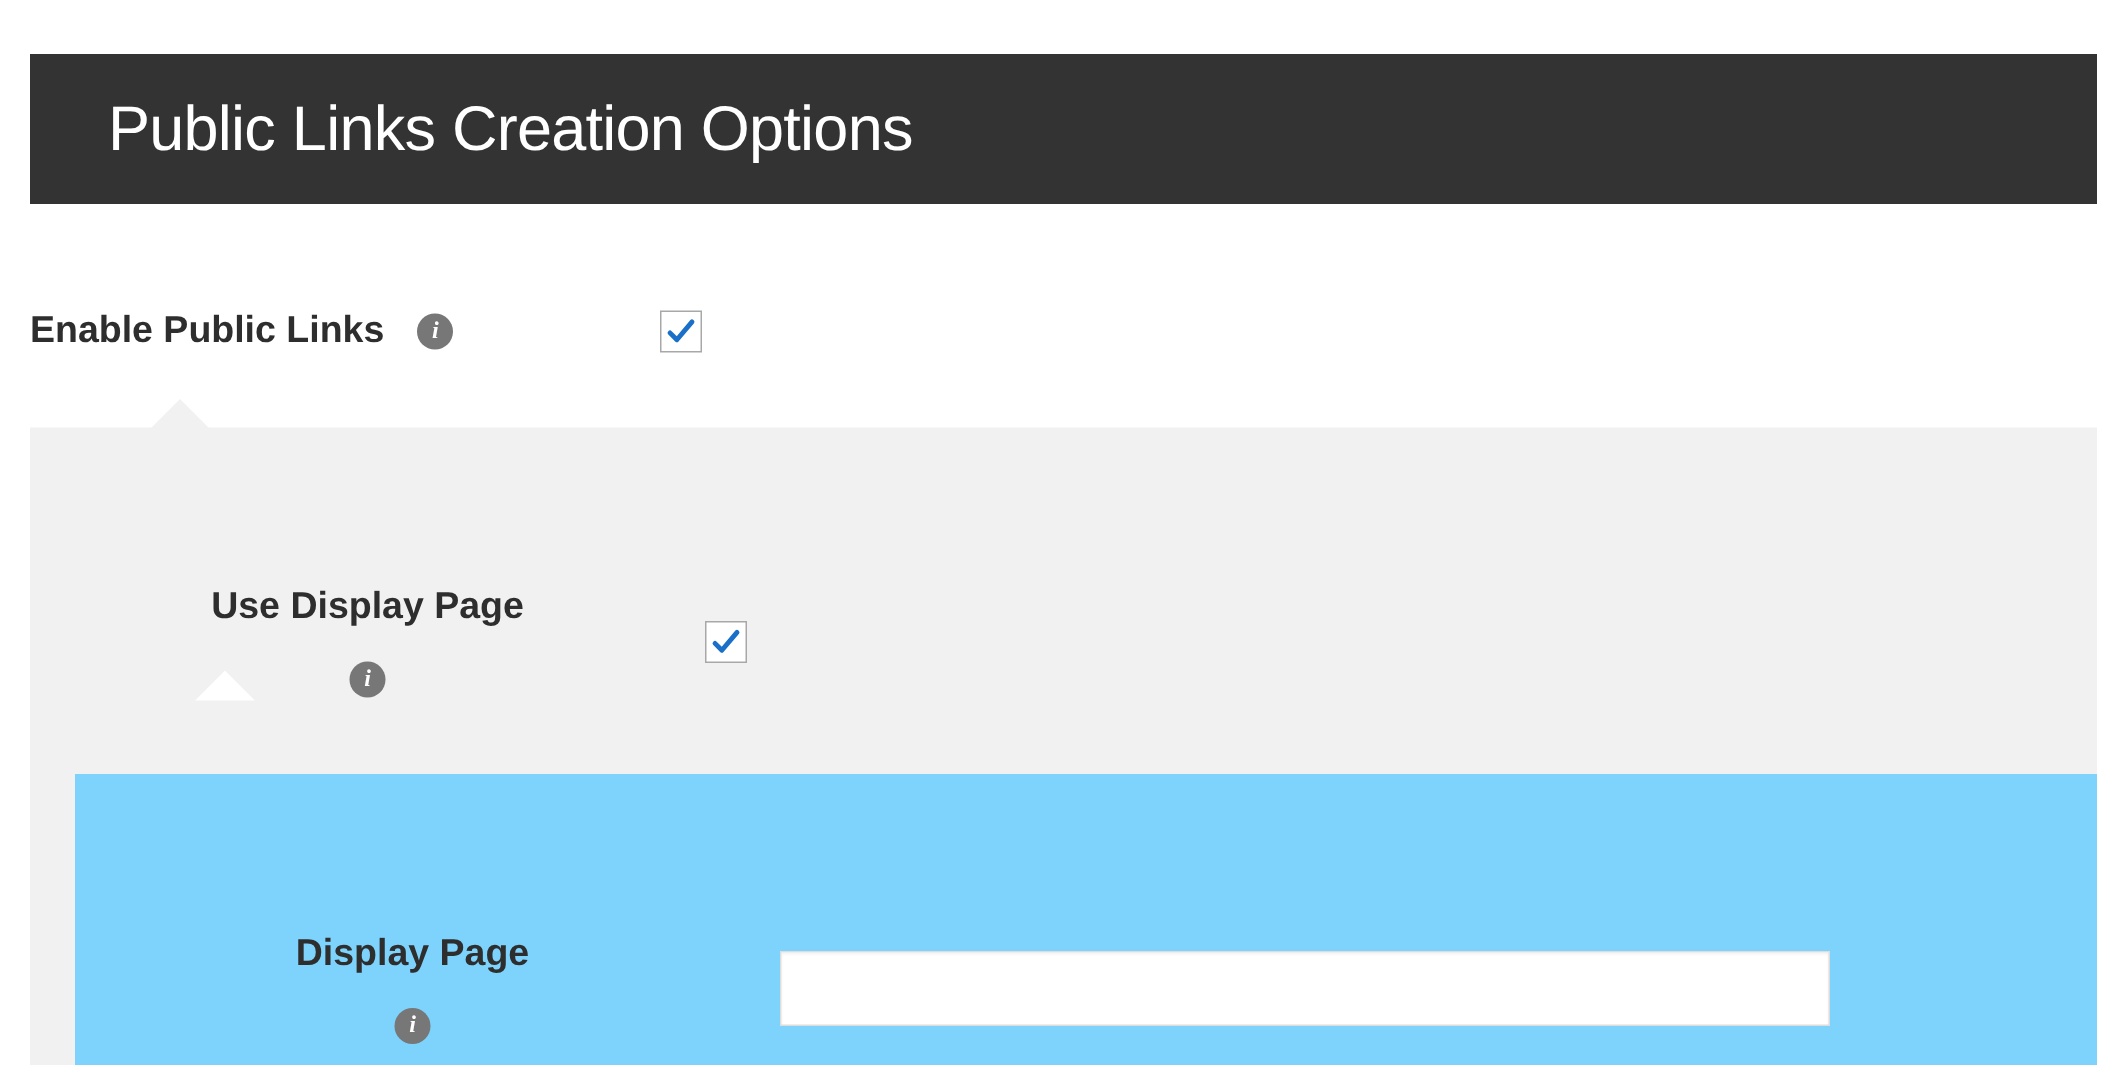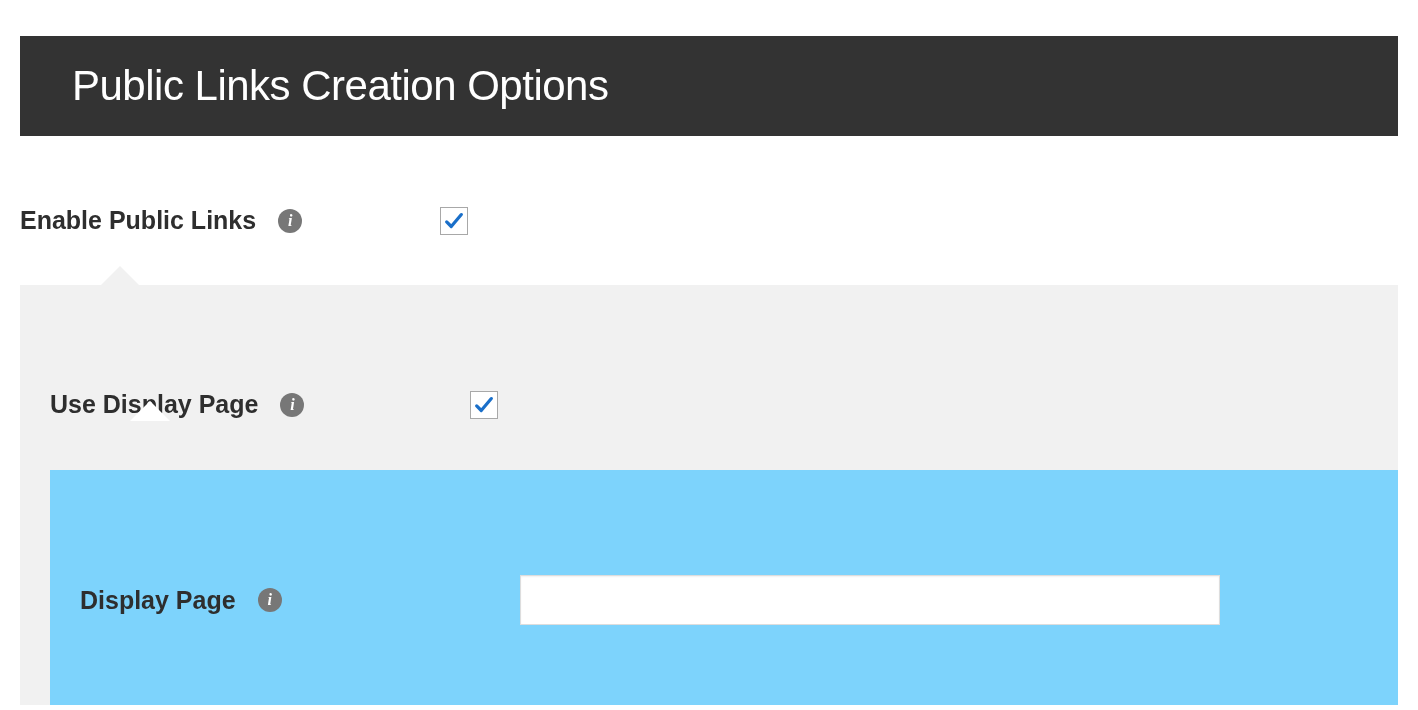--- a/index.html
+++ b/index.html
@@ -42,21 +42,21 @@
       display: flex;
       align-items: center;
     }
     .label-cell {
       width: 420px;
       padding-left: 0;
       display: flex;
       align-items: center;
       gap: 22px;
     }
-    .section-2 .label-cell { padding-left: 30px; }
+    .section-2 .label-cell { padding-left: 30px; flex-direction: column; }
     .section-3 .label-cell { padding-left: 30px; }
     .label-text {
       font-size: 25px;
       font-weight: 700;
       color: #2e2e2e;
     }
     .info-icon {
       display: inline-flex;
       width: 24px;
       height: 24px;

